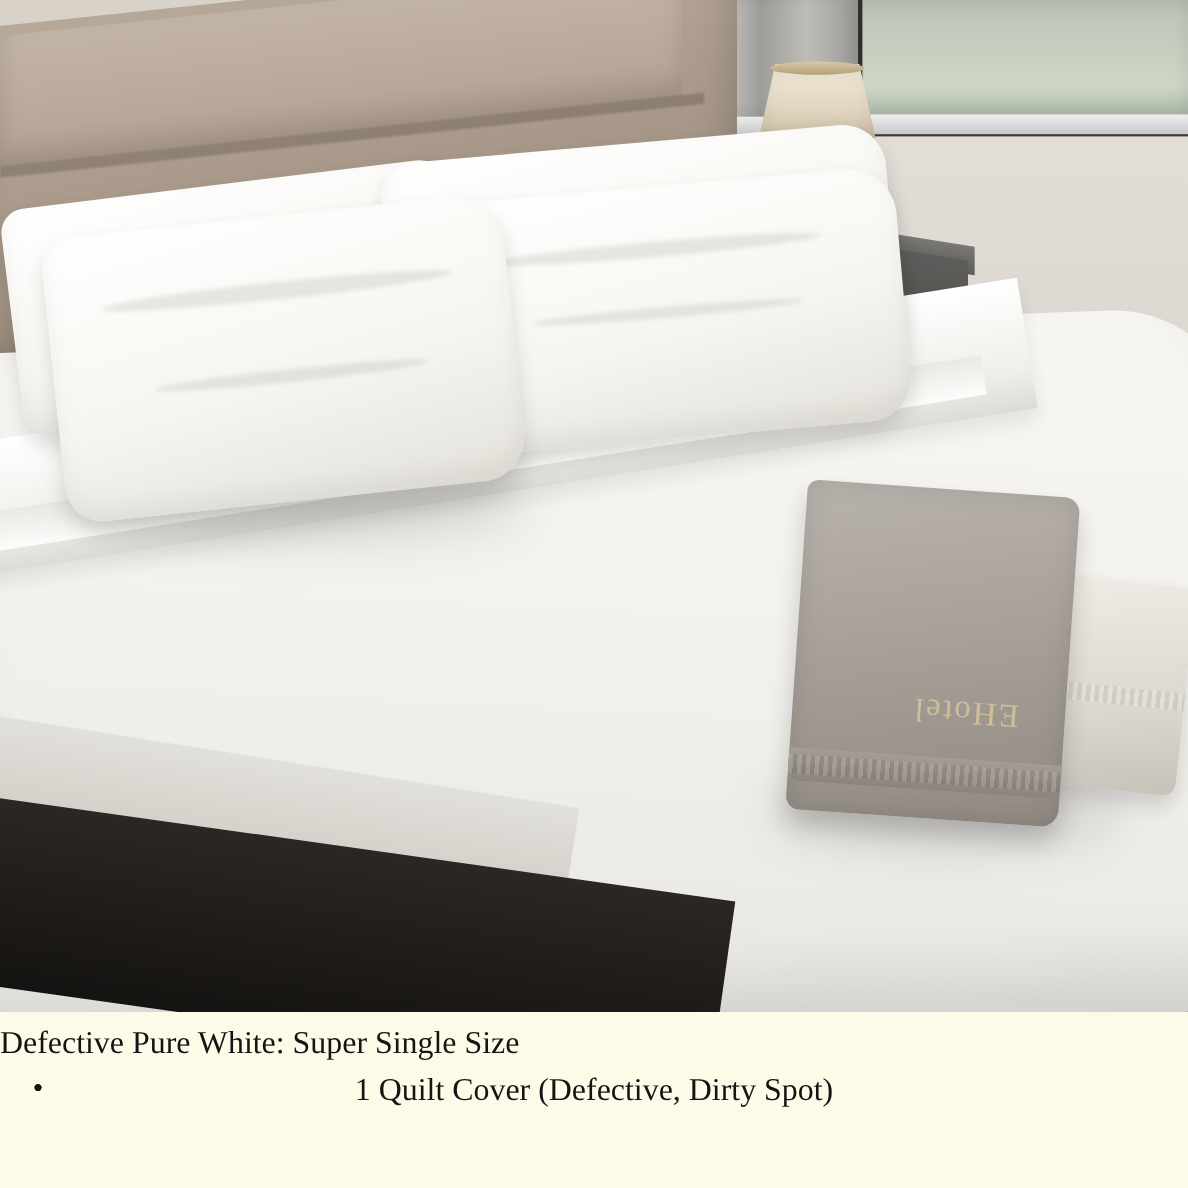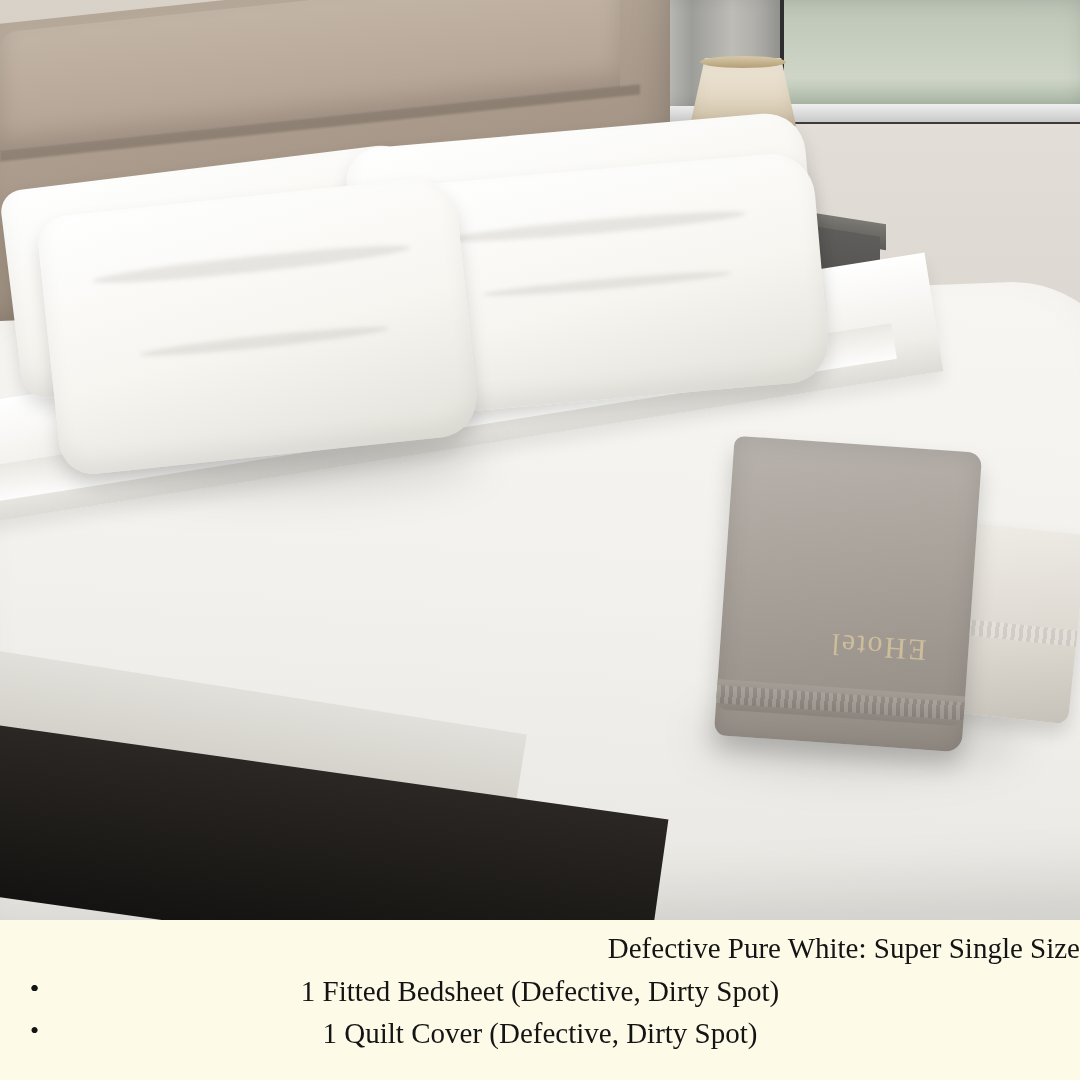--- a/index.html
+++ b/index.html
@@ -299,21 +299,21 @@
   .caption {
     position: absolute;
     left: 0; top: 920px;
     width: 1080px;
     height: 160px;
     background: #fdfbe8;
     box-sizing: border-box;
     padding: 10px 0 0 0;
   }
   .caption-title {
-    text-align: right;
+    text-align: left;
     font-size: 29px;
     color: #141414;
     font-family: "Liberation Serif", serif;
     line-height: 1.25;
   }
   .caption-list {
     margin: 4px 0 0 0;
     padding: 0;
     list-style: none;
   }
@@ -401,21 +401,20 @@
   </div>
 
   <div class="caption">
     <div class="caption-title">Defective Pure White: Super Single Size</div>
     <ul class="caption-list">
       <li>
         <span class="bullet">•</span>
       </li>
       <li>
         <span class="bullet">•</span>
-        <span>1 Fitted Bedsheet (Defective, Dirty Spot)</span>
       </li>
       <li>
         <span class="bullet">•</span>
         <span>1 Quilt Cover  (Defective, Dirty Spot)</span>
       </li>
     </ul>
   </div>
 
 </div>
 

